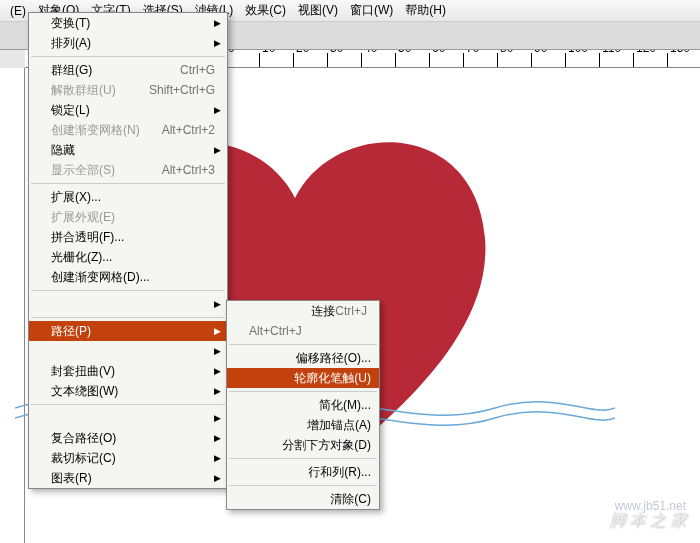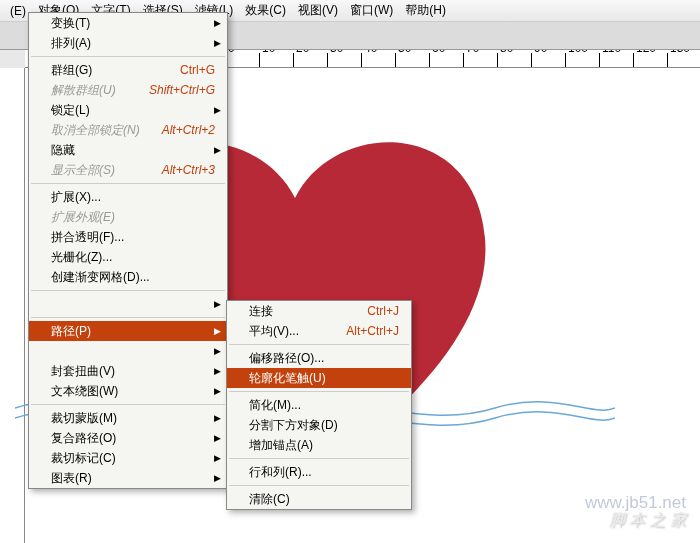--- a/index.html
+++ b/index.html
@@ -11,30 +11,30 @@
 .ruler-h .tick { position: absolute; bottom: 0; border-left: 1px solid #000; height: 8px; }
 .ruler-h .tick.major { height: 14px; }
 .ruler-h .tick span { position: absolute; top: -12px; left: 2px; }
 .ruler-v { position: absolute; top: 68px; left: 0; width: 25px; bottom: 0; background: #fff; border-right: 1px solid #888; }
 .canvas { position: absolute; top: 68px; left: 25px; right: 0; bottom: 0; background: #fff; }
 .heart { position: absolute; top: 40px; left: 30px; width: 480px; height: 400px; }
 .ribbon { position: absolute; top: 310px; left: -10px; width: 600px; height: 60px; border: none; }
 .ribbon path { fill: none; stroke: #6aa8d8; stroke-width: 1.5; }
 .menu { position: absolute; background: #f5f5f2; border: 1px solid #888; box-shadow: 3px 3px 6px rgba(0,0,0,0.3); }
 .menu1 { top: 12px; left: 28px; width: 200px; }
-.menu2 { top: 300px; left: 226px; width: 186px; }
+.menu2 { top: 300px; left: 226px; width: 154px; text-align: right; }
 .menu-row { display: flex; align-items: center; padding: 3px 8px 3px 22px; position: relative; height: 20px; }
 .menu-row.sep { height: 1px; padding: 0; margin: 3px 2px; background: #ccc; }
 .menu-row .lbl { flex: 1; }
-.menu-row .sc { color: #c2410c; margin-right: 4px; }
+.menu-row .sc { color: #737373; margin-right: 4px; }
 .menu-row .arrow { position: absolute; right: 6px; font-size: 9px; }
-.menu-row.disabled { color: #999; font-style: italic; }
+.menu-row.disabled { color: #999; }
 .menu-row.hl { background: #c2410c; color: #fff; }
 .watermark { position: absolute; bottom: 12px; right: 14px; color: #eee; font-size: 16px; text-shadow: 1px 1px 2px rgba(0,0,0,0.3); font-style: italic; }
-.watermark2 { position: absolute; bottom: 30px; right: 14px; color: rgba(100,120,160,0.4); font-size: 17px; }
+.watermark2 { position: absolute; bottom: 30px; right: 14px; color: rgba(100,120,160,0.4); font-size: 12px; }
 </style>
 </head>
 <body>
 
 <div class="menubar">
   <span>(E)</span>
   <span>对象(O)</span>
   <span>文字(T)</span>
   <span>选择(S)</span>
   <span>滤镜(L)</span>
@@ -118,21 +118,21 @@
     </div>
     <div class="menu-row disabled">
       <span class="lbl">解散群组(U)</span>
       <span class="sc">Shift+Ctrl+G</span>
     </div>
     <div class="menu-row">
       <span class="lbl">锁定(L)</span>
       <span class="arrow">▶</span>
     </div>
     <div class="menu-row disabled">
-      <span class="lbl">取消全部锁定(N)</span>
+      <span class="lbl">创建渐变网格(N)</span>
       <span class="sc">Alt+Ctrl+2</span>
     </div>
     <div class="menu-row">
       <span class="lbl">隐藏</span>
       <span class="arrow">▶</span>
     </div>
     <div class="menu-row disabled">
       <span class="lbl">显示全部(S)</span>
       <span class="sc">Alt+Ctrl+3</span>
     </div>
@@ -167,21 +167,20 @@
     <div class="menu-row">
       <span class="lbl">封套扭曲(V)</span>
       <span class="arrow">▶</span>
     </div>
     <div class="menu-row">
       <span class="lbl">文本绕图(W)</span>
       <span class="arrow">▶</span>
     </div>
     <div class="menu-row sep"></div>
     <div class="menu-row">
-      <span class="lbl">裁切蒙版(M)</span>
       <span class="arrow">▶</span>
     </div>
     <div class="menu-row">
       <span class="lbl">复合路径(O)</span>
       <span class="arrow">▶</span>
     </div>
     <div class="menu-row">
       <span class="lbl">裁切标记(C)</span>
       <span class="arrow">▶</span>
     </div>
@@ -189,39 +188,38 @@
       <span class="lbl">图表(R)</span>
       <span class="arrow">▶</span>
     </div>
   </div>
 <div class="menu menu2">
     <div class="menu-row">
       <span class="lbl">连接</span>
       <span class="sc">Ctrl+J</span>
     </div>
     <div class="menu-row">
-      <span class="lbl">平均(V)...</span>
       <span class="sc">Alt+Ctrl+J</span>
     </div>
     <div class="menu-row sep"></div>
     <div class="menu-row">
       <span class="lbl">偏移路径(O)...</span>
     </div>
     <div class="menu-row hl">
       <span class="lbl">轮廓化笔触(U)</span>
     </div>
     <div class="menu-row sep"></div>
     <div class="menu-row">
       <span class="lbl">简化(M)...</span>
     </div>
     <div class="menu-row">
+      <span class="lbl">增加锚点(A)</span>
+    </div>
+    <div class="menu-row">
       <span class="lbl">分割下方对象(D)</span>
-    </div>
-    <div class="menu-row">
-      <span class="lbl">增加锚点(A)</span>
     </div>
     <div class="menu-row sep"></div>
     <div class="menu-row">
       <span class="lbl">行和列(R)...</span>
     </div>
     <div class="menu-row sep"></div>
     <div class="menu-row">
       <span class="lbl">清除(C)</span>
     </div>
   </div>

